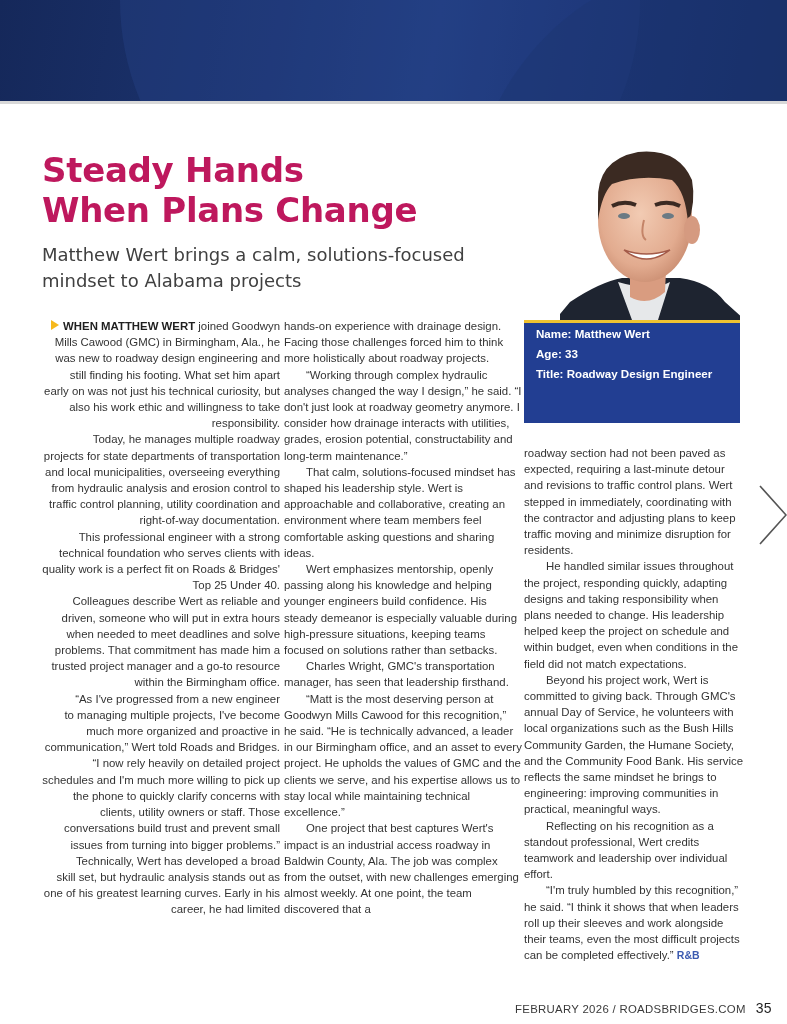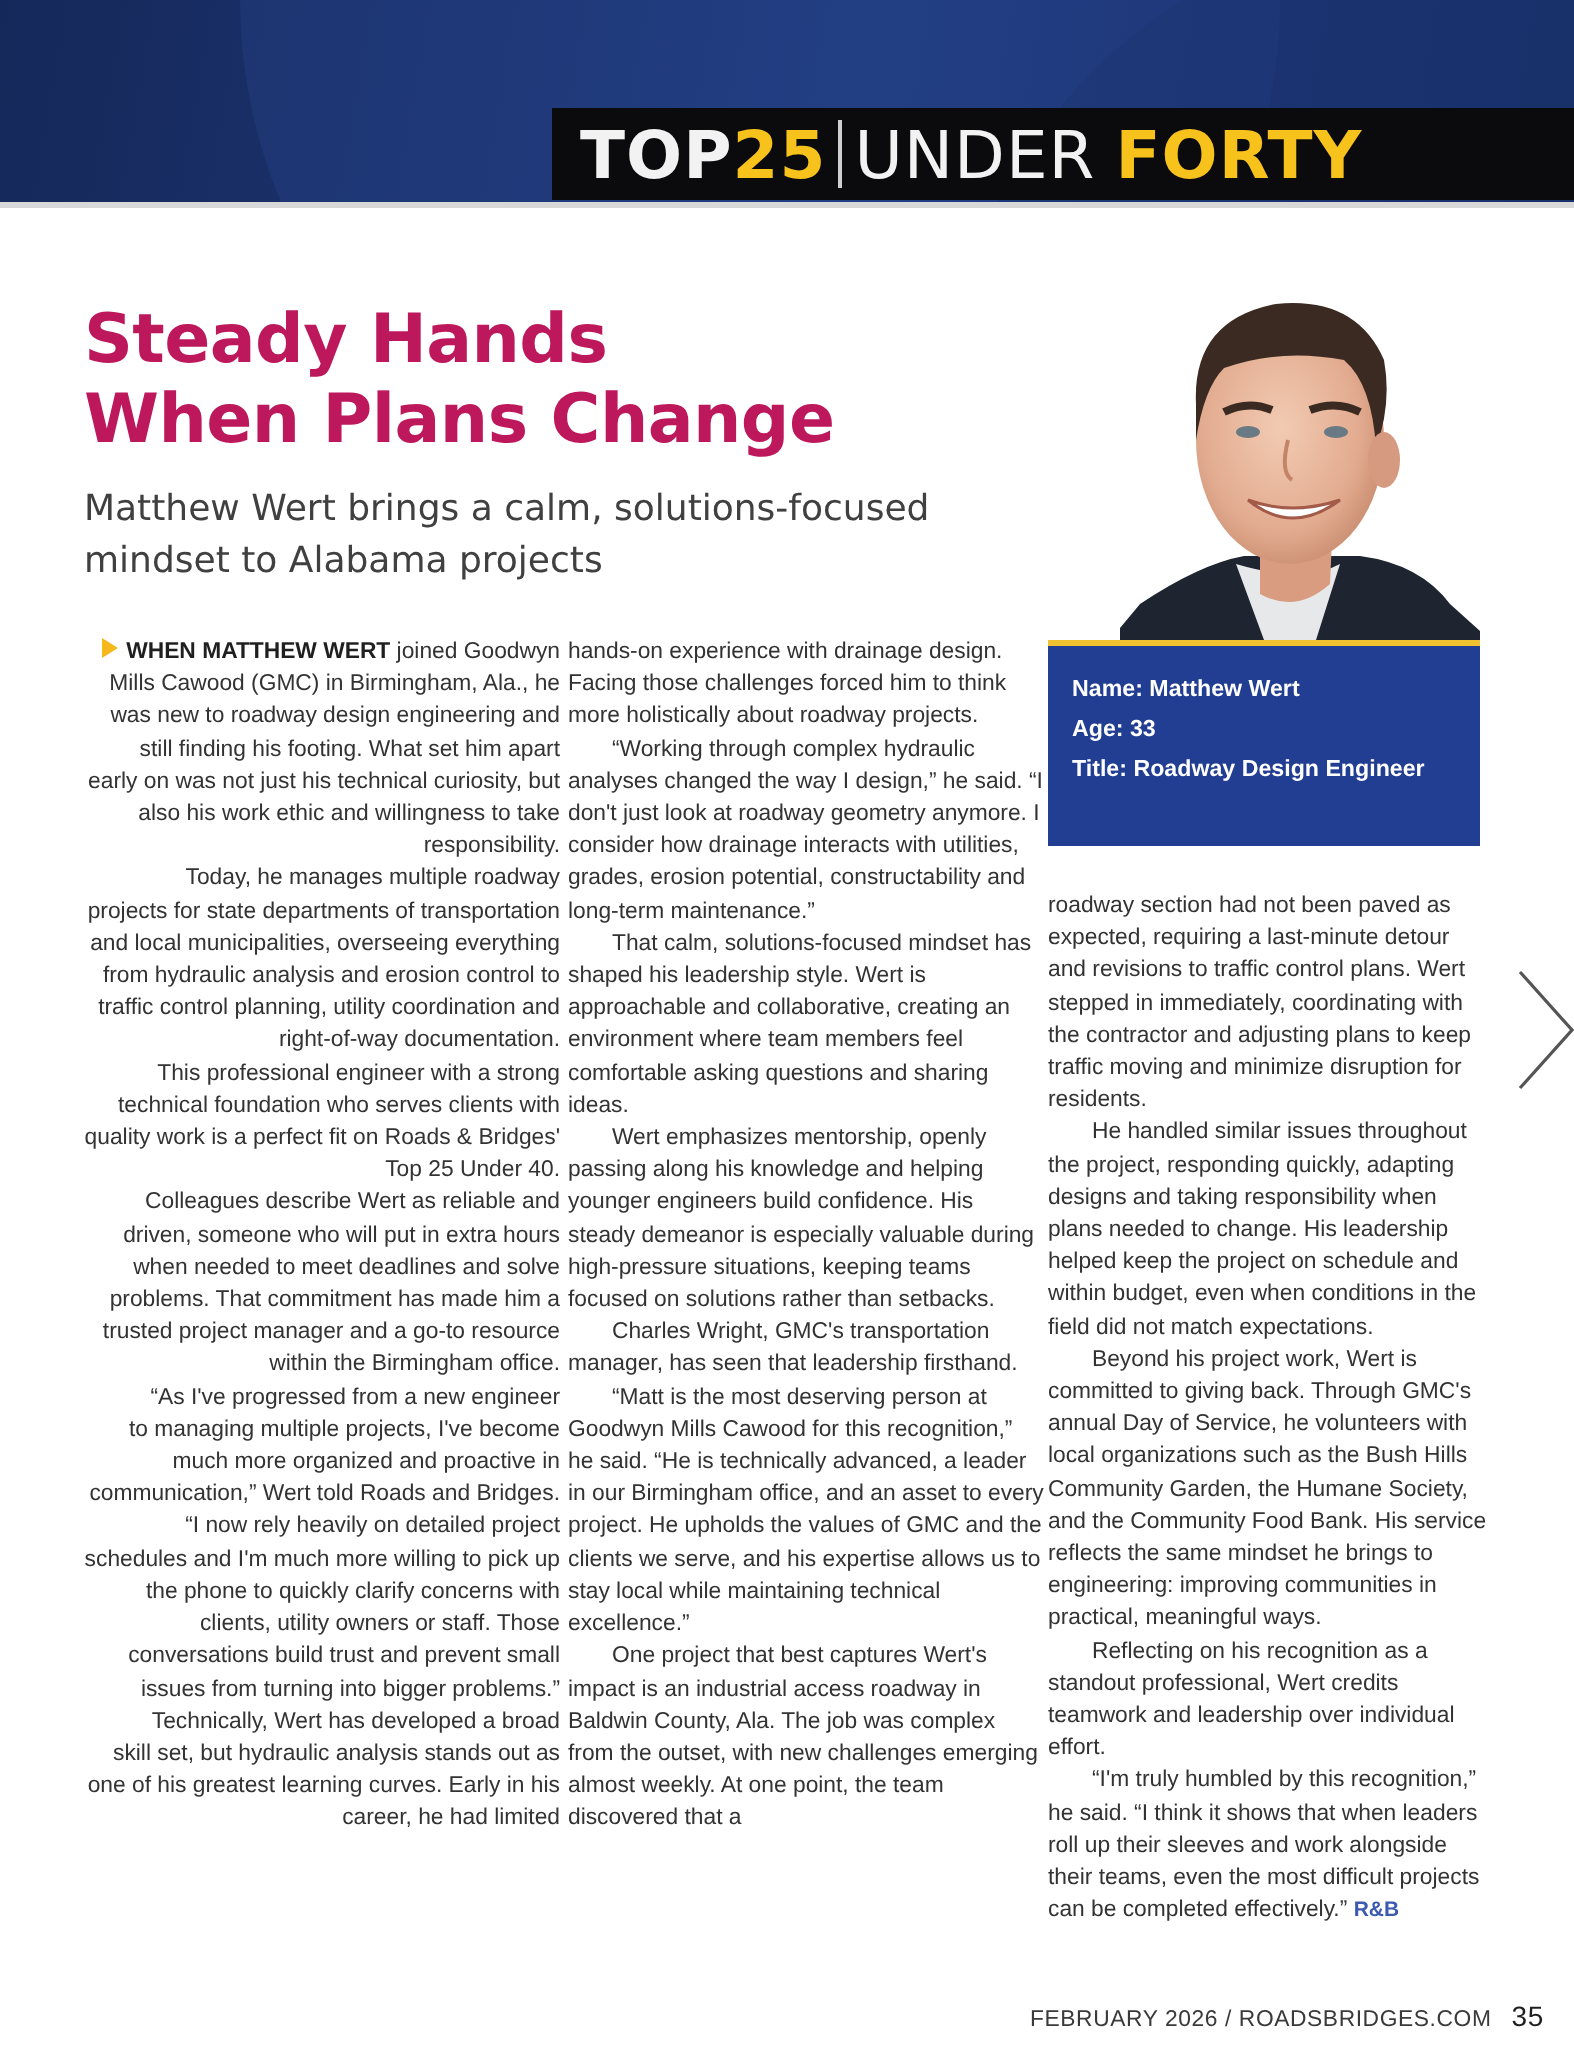--- a/index.html
+++ b/index.html
@@ -49,21 +49,21 @@
   }
   .deck span { display: block; }
 
   .photo {
     position: absolute; left: 560px; top: 132px; width: 180px; height: 188px;
     overflow: hidden; background: #ffffff;
   }
   .infobox {
     position: absolute; left: 524px; top: 320px; width: 216px; height: 103px;
     background: #223e92; border-top: 3px solid #f0c230; box-sizing: border-box;
-    padding: 12px 0 0 12px;
+    padding: 1px 0 0 12px;
   }
   .infobox div {
     color: #ffffff; font-size: 11.6px; line-height: 20px; font-weight: bold;
     white-space: nowrap;
   }
 
   .col {
     position: absolute; top: 318px; width: 238px;
     font-size: 11.4px; line-height: 16.2px; color: #333333;
   }
@@ -88,27 +88,20 @@
     font-size: 11.4px; color: #3a3a3a; letter-spacing: 0.3px;
   }
   .footer .pg { font-weight: normal; font-size: 14px; color: #1f1f1f; margin-left: 10px; }
 </style>
 </head>
 <body>
 
 <header class="banner">
   <div class="swoosh1"></div>
   <div class="swoosh2"></div>
-  <div class="banner-title">
-    <span class="bt-top">TOP</span>
-      <span class="bt-25">25</span>
-      <span class="bt-sep"></span>
-      <span class="bt-under">UNDER</span>
-      <span class="bt-forty">FORTY</span>
-  </div>
 </header>
 <div class="banner-rule"></div>
 
 <h1 class="headline">
   <span>Steady Hands</span>
   <span>When Plans Change</span>
 </h1>
 <h2 class="deck">
   <span>Matthew Wert brings a calm, solutions-focused</span>
   <span>mindset to Alabama projects</span>

